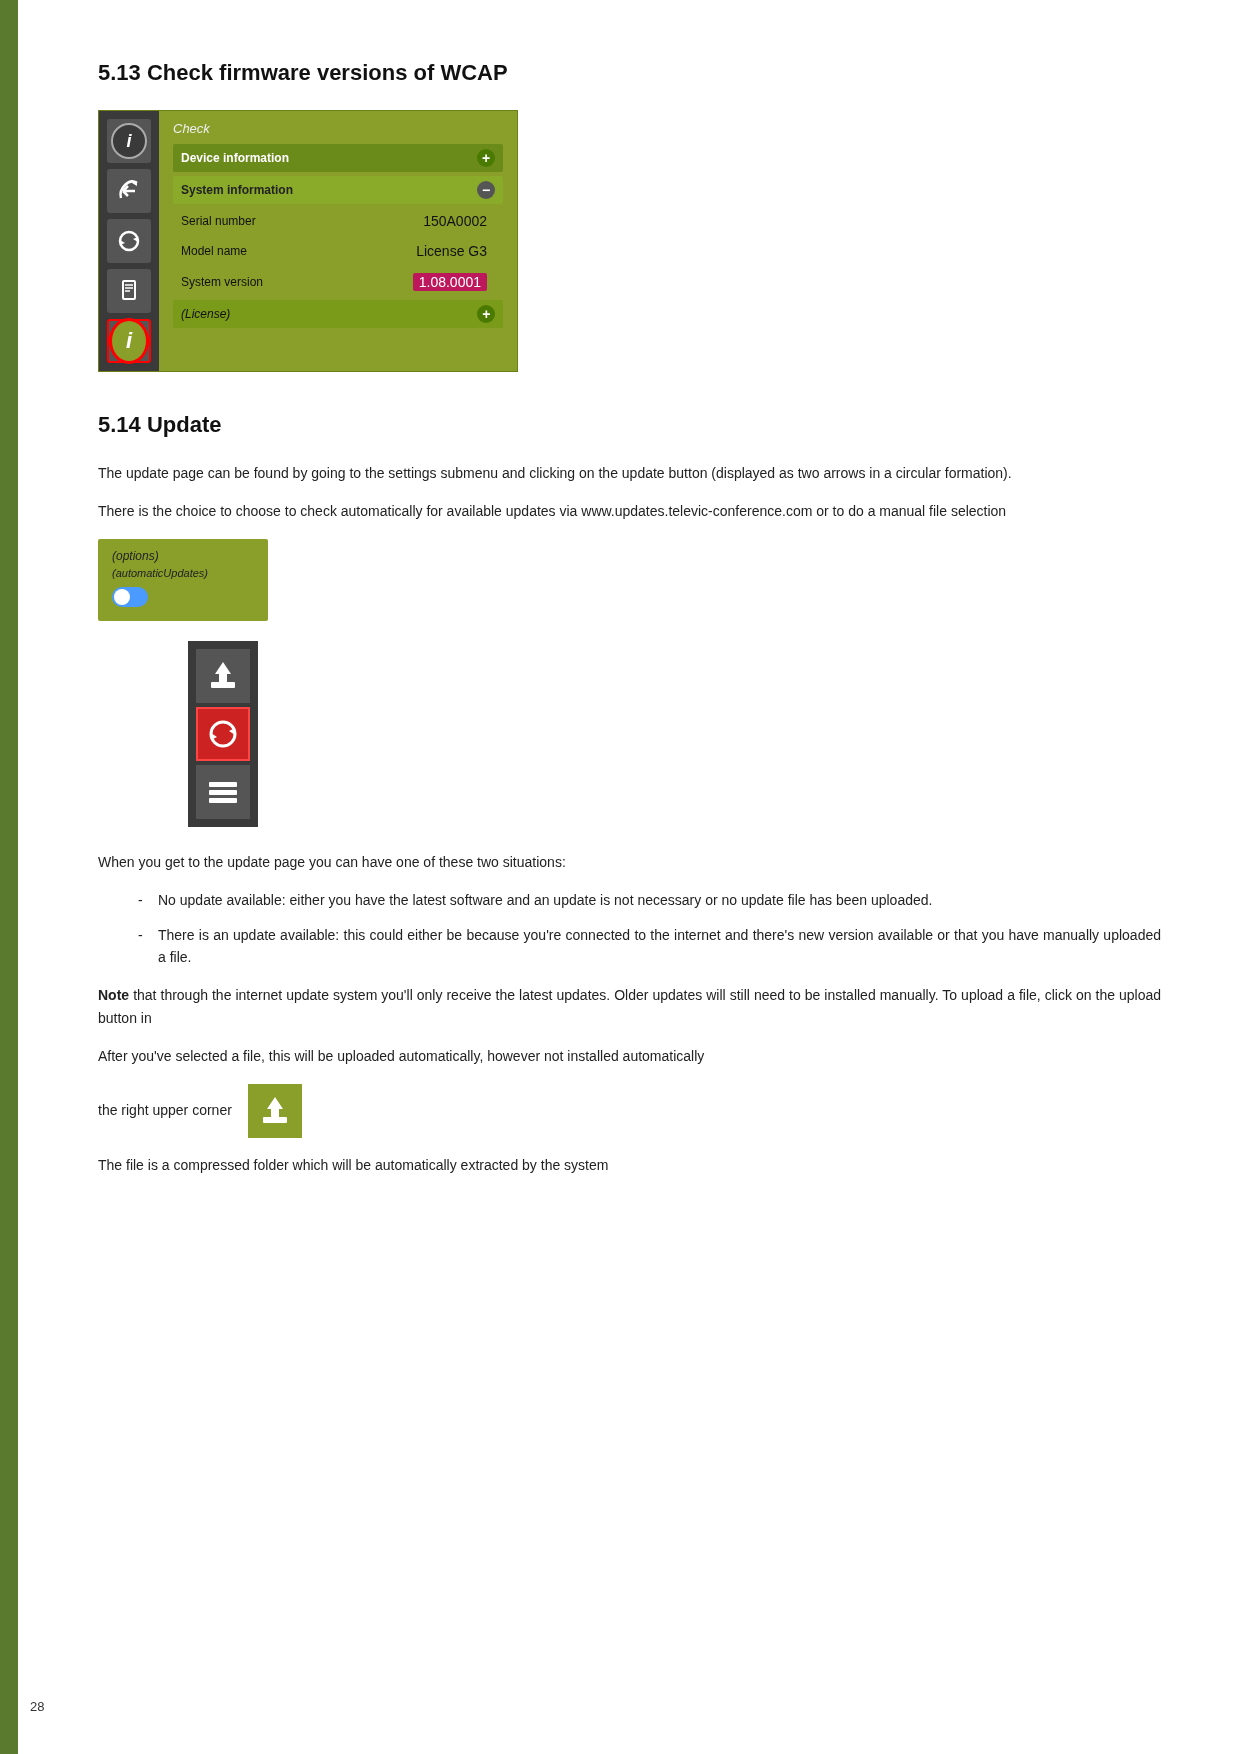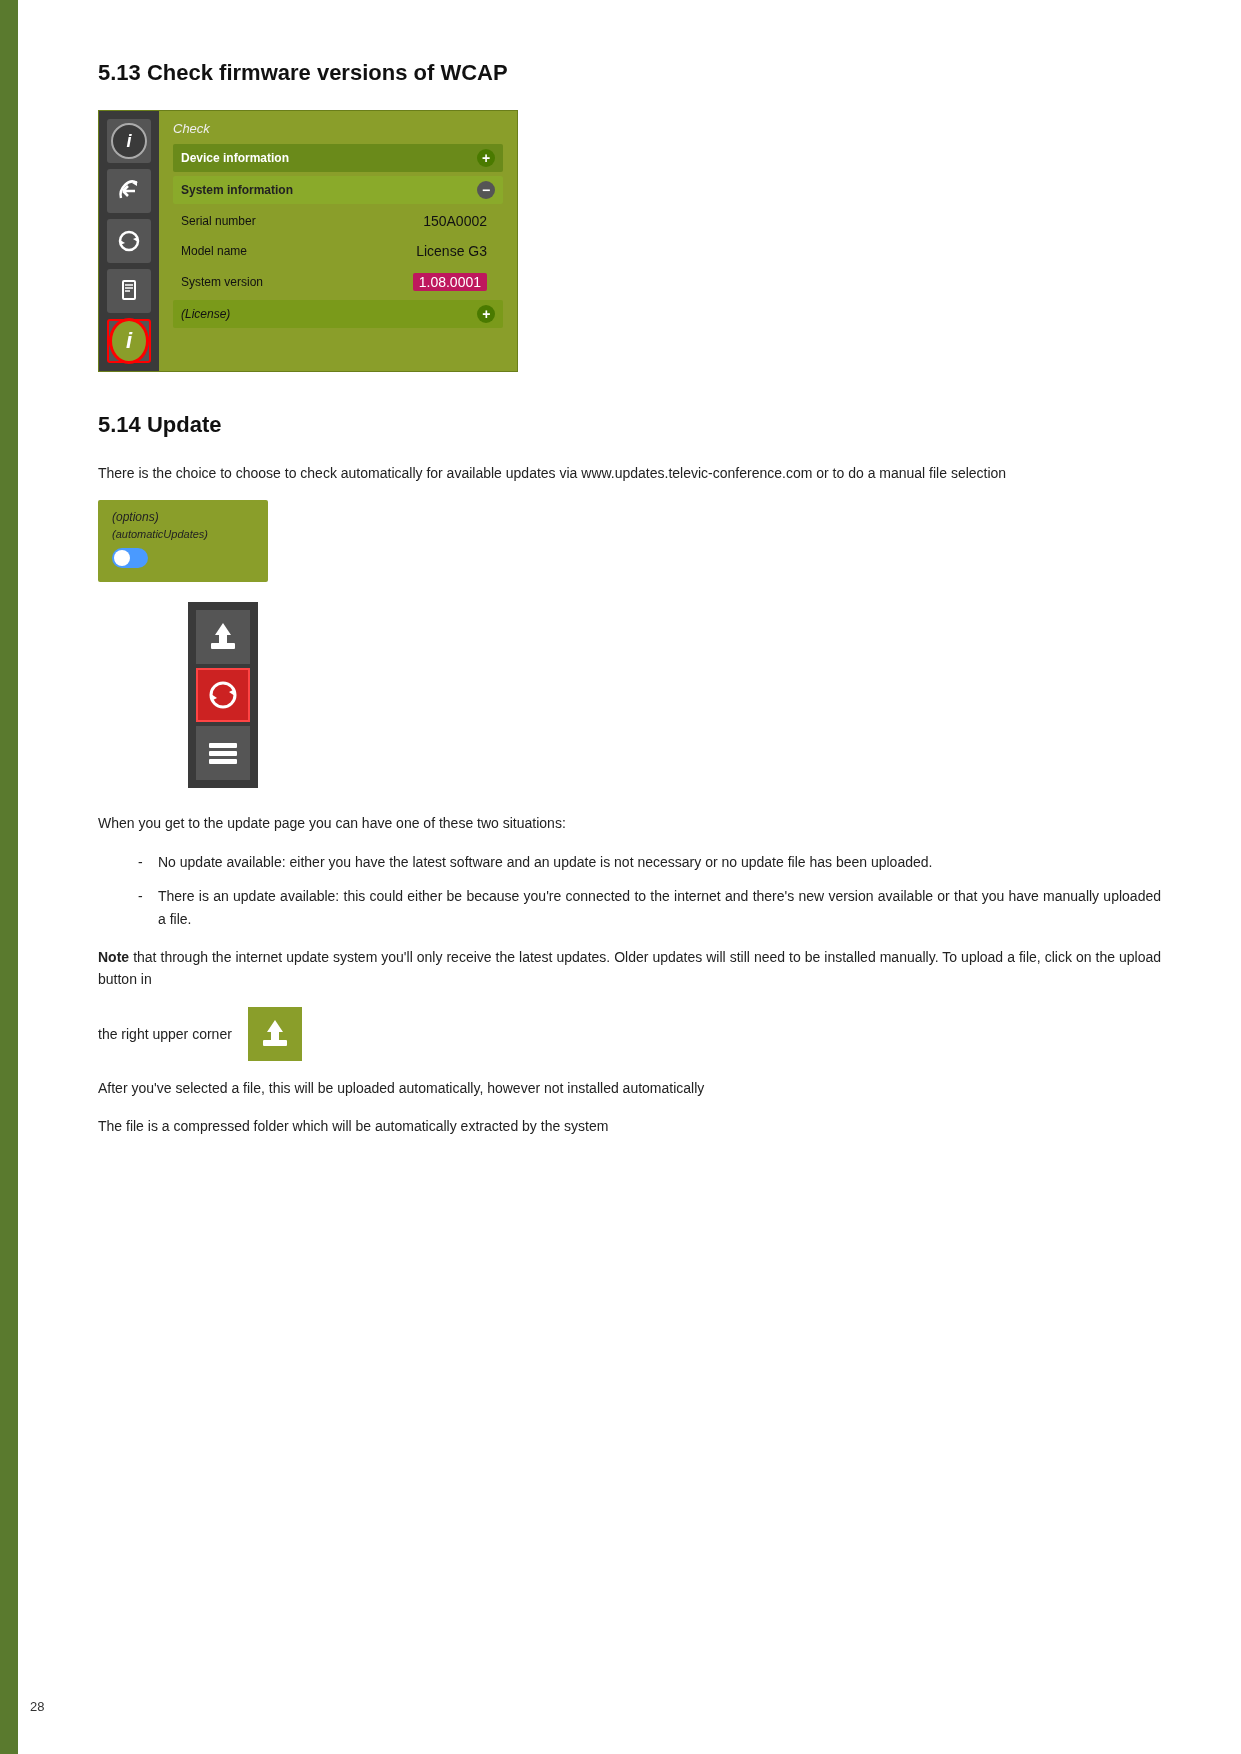--- a/index.html
+++ b/index.html
@@ -406,20 +406,21 @@
           <span class="info-label">(License)</span>
           <div class="plus-icon">+</div>
         </div>
       </div>
     </div>
   </div>
 
   <div class="section-14">
     <h2 class="section-heading">5.14  Update</h2>
 
+    <p class="body-text">The update page can be found by going to the settings submenu and clicking on the update button (displayed as two arrows in a circular formation).</p>
     <p class="body-text">There is the choice to choose to check automatically for available updates via www.updates.televic-conference.com or to do a manual file selection</p>
 
     <div class="options-panel">
       <div class="options-title">(options)</div>
       <div class="options-subtitle">(automaticUpdates)</div>
       <div class="toggle-switch"></div>
     </div>
 
     <div class="update-icons-panel">
 
@@ -452,31 +453,31 @@
 
     <div class="bullet-list">
       <div class="bullet-item">No update available: either you have the latest software and an update is not necessary or no update file has been uploaded.</div>
       <div class="bullet-item">There is an update available: this could either be because you're connected to the internet and there's new version available or that you have manually uploaded a file.</div>
     </div>
 
     <p class="body-text">
       <strong>Note</strong>
       <span> that through the internet update system you'll only receive the latest updates. Older updates will still need to be installed manually. To upload a file, click on the upload button in </span>
     </p>
+
+    <p class="body-text">After you've selected a file, this will be uploaded automatically, however not installed automatically</p>
 
     <p class="body-text" style="display:flex; align-items:center; gap:8px;">
       <span>the right upper corner</span>
       <span class="upload-btn-img">
         <svg width="36" height="36" viewBox="0 0 36 36" fill="white">
           <rect x="6" y="24" width="24" height="6" rx="1" fill="white"></rect>
           <polygon points="18,4 10,16 14,16 14,24 22,24 22,16 26,16" fill="white"></polygon>
         </svg>
       </span>
     </p>
 
-    <p class="body-text">After you've selected a file, this will be uploaded automatically, however not installed automatically</p>
-
     <p class="body-text">The file is a compressed folder which will be automatically extracted by the system</p>
   </div>
 
 </div>
 
 <div class="page-number">28</div>
 
 </body></html>

